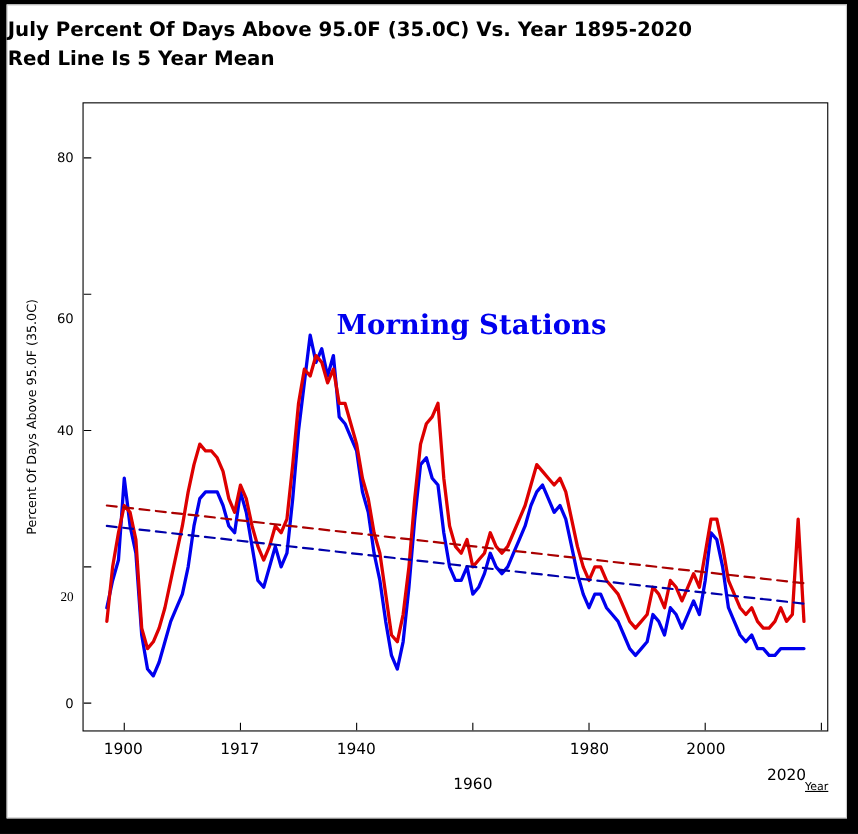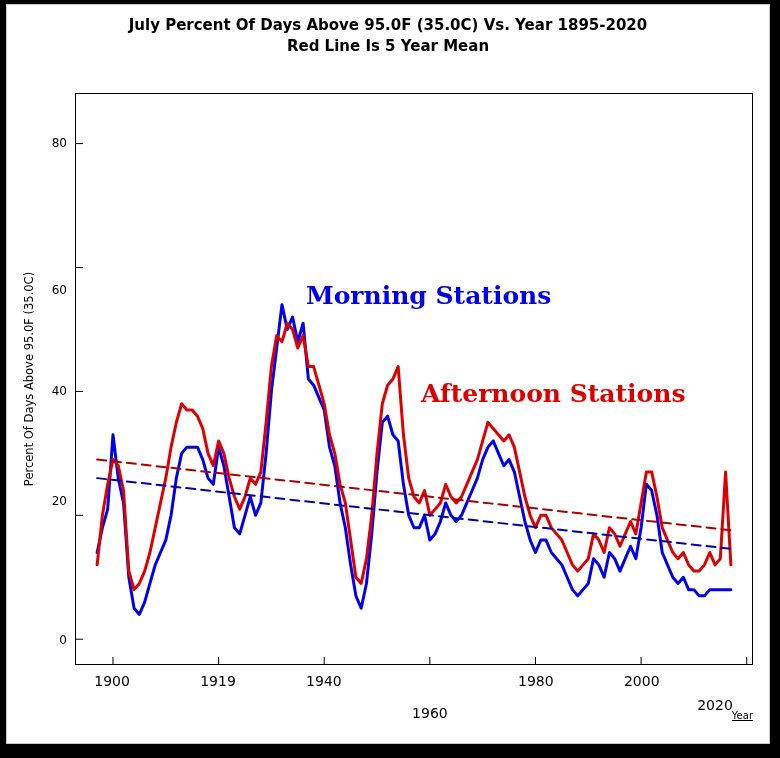--- a/index.html
+++ b/index.html
@@ -21,22 +21,22 @@
     height: 740px;
     background: #ffffff;
     border: 1px solid #cccccc;
     box-sizing: border-box;
   }
   #title-block {
     position: absolute;
     left: 0;
     top: 10px;
     width: 100%;
-    text-align: center;
-    font-size: 15px;
+    text-align: left;
+    font-size: 18px;
     font-weight: bold;
     color: #000;
     line-height: 1.42;
     letter-spacing: 0px;
   }
   #title-block div { white-space: nowrap; }
 
   #plot-frame {
     position: absolute;
     left: 68px;
@@ -145,33 +145,32 @@
         </g>
       <g id="series-group">
           <polyline points="21.19,460.09 26.48,435.22 31.78,416.57 37.08,341.96 42.38,385.48 47.67,410.35 52.97,484.96 58.27,516.04 63.56,522.26 68.86,509.83 74.16,491.17 79.45,472.52 84.75,460.09 90.05,447.65 95.34,422.78 100.64,385.48 105.94,360.61 111.23,354.39 116.53,354.39 121.83,354.39 127.13,366.83 132.42,385.48 137.72,391.70 143.02,354.39 148.31,373.04 153.61,404.13 158.91,435.22 164.20,441.43 169.50,422.78 174.80,404.13 180.09,422.78 185.39,410.35 190.69,360.61 195.98,298.43 201.28,254.91 206.58,211.39 211.88,236.26 217.17,223.83 222.47,248.70 227.77,230.04 233.06,286.00 238.36,292.22 243.66,304.65 248.95,317.09 254.25,354.39 259.55,373.04 264.84,410.35 270.14,435.22 275.44,472.52 280.73,503.61 286.03,516.04 291.33,491.17 296.63,441.43 301.92,379.26 307.22,329.52 312.52,323.30 317.81,341.96 323.11,348.17 328.41,391.70 333.70,422.78 339.00,435.22 344.30,435.22 349.59,422.78 354.89,447.65 360.19,441.43 365.48,429.00 370.78,410.35 376.08,422.78 381.38,429.00 386.67,422.78 391.97,410.35 397.27,397.91 402.56,385.48 407.86,366.83 413.16,354.39 418.45,348.17 423.75,360.61 429.05,373.04 434.34,366.83 439.64,379.26 444.94,404.13 450.23,429.00 455.53,447.65 460.83,460.09 466.13,447.65 471.42,447.65 476.72,460.09 482.02,466.30 487.31,472.52 492.61,484.96 497.91,497.39 503.20,503.61 508.50,497.39 513.80,491.17 519.09,466.30 524.39,472.52 529.69,484.96 534.98,460.09 540.28,466.30 545.58,478.74 550.88,466.30 556.17,453.87 561.47,466.30 566.77,435.22 572.06,391.70 577.36,397.91 582.66,422.78 587.95,460.09 593.25,472.52 598.55,484.96 603.84,491.17 609.14,484.96 614.44,497.39 619.73,497.39 625.03,503.61 630.33,503.61 635.63,497.39 640.92,497.39 646.22,497.39 651.52,497.39 656.81,497.39" fill="none" stroke="#0000ee" stroke-width="3" stroke-linejoin="round" stroke-linecap="round"></polyline>
           <polyline points="21.19,472.52 26.48,422.78 31.78,391.70 37.08,366.83 42.38,373.04 47.67,397.91 52.97,478.74 58.27,497.39 63.56,491.17 68.86,478.74 74.16,460.09 79.45,435.22 84.75,410.35 90.05,385.48 95.34,354.39 100.64,329.52 105.94,310.87 111.23,317.09 116.53,317.09 121.83,323.30 127.13,335.74 132.42,360.61 137.72,373.04 143.02,348.17 148.31,360.61 153.61,385.48 158.91,404.13 164.20,416.57 169.50,404.13 174.80,385.48 180.09,391.70 185.39,379.26 190.69,329.52 195.98,273.57 201.28,242.48 206.58,248.70 211.88,230.04 217.17,236.26 222.47,254.91 227.77,242.48 233.06,273.57 238.36,273.57 243.66,292.22 248.95,310.87 254.25,341.96 259.55,360.61 264.84,391.70 270.14,410.35 275.44,447.65 280.73,484.96 286.03,491.17 291.33,466.30 296.63,422.78 301.92,360.61 307.22,310.87 312.52,292.22 317.81,286.00 323.11,273.57 328.41,341.96 333.70,385.48 339.00,404.13 344.30,410.35 349.59,397.91 354.89,422.78 360.19,416.57 365.48,410.35 370.78,391.70 376.08,404.13 381.38,410.35 386.67,404.13 391.97,391.70 397.27,379.26 402.56,366.83 407.86,348.17 413.16,329.52 418.45,335.74 423.75,341.96 429.05,348.17 434.34,341.96 439.64,354.39 444.94,379.26 450.23,404.13 455.53,422.78 460.83,435.22 466.13,422.78 471.42,422.78 476.72,435.22 482.02,441.43 487.31,447.65 492.61,460.09 497.91,472.52 503.20,478.74 508.50,472.52 513.80,466.30 519.09,441.43 524.39,447.65 529.69,460.09 534.98,435.22 540.28,441.43 545.58,453.87 550.88,441.43 556.17,429.00 561.47,441.43 566.77,410.35 572.06,379.26 577.36,379.26 582.66,404.13 587.95,435.22 593.25,447.65 598.55,460.09 603.84,466.30 609.14,460.09 614.44,472.52 619.73,478.74 625.03,478.74 630.33,472.52 635.63,460.09 640.92,472.52 646.22,466.30 651.52,379.26 656.81,472.52" fill="none" stroke="#dd0000" stroke-width="3" stroke-linejoin="round" stroke-linecap="round"></polyline>
           <polyline points="21.19,385.48 662.11,456.98" fill="none" stroke="#0000aa" stroke-width="2" stroke-linejoin="round" stroke-linecap="round" stroke-dasharray="9,6"></polyline>
           <polyline points="21.19,366.83 662.11,438.33" fill="none" stroke="#aa0000" stroke-width="2" stroke-linejoin="round" stroke-linecap="round" stroke-dasharray="9,6"></polyline>
         </g>
     </svg>
 
     <div class="series-annotation" id="ann-morning">Morning Stations</div>
-    <div class="series-annotation" id="ann-afternoon">Afternoon Stations</div>
   </div>
 
   <div id="tick-labels-y">
       <div class="tick-label-y" style="left: 20px; top: 628.13px;">0</div>
-      <div class="tick-label-y" style="left: 20px; top: 489px;">20</div>
+      <div class="tick-label-y" style="left: 20px; top: 530px; font-family: Liberation Serif, serif;">20</div>
       <div class="tick-label-y" style="left: 20px; top: 379.435px;">40</div>
       <div class="tick-label-y" style="left: 20px; top: 255.087px; margin-top: 23px;">60</div>
       <div class="tick-label-y" style="left: 20px; top: 130.739px;">80</div>
     </div>
   <div id="tick-labels-x">
       <div class="tick-label-x" style="left: 75.0781px; top: 668px;">1900</div>
-      <div class="tick-label-x" style="left: 181.016px; top: 668px;">1919</div>
+      <div class="tick-label-x" style="left: 181.016px; top: 668px;">1917</div>
       <div class="tick-label-x" style="left: 286.953px; top: 668px;">1940</div>
       <div class="tick-label-x" style="left: 392.891px; top: 668px; margin-top: 32px;">1960</div>
       <div class="tick-label-x" style="left: 498.828px; top: 668px;">1980</div>
       <div class="tick-label-x" style="left: 604.766px; top: 668px;">2000</div>
       <div class="tick-label-x" style="left: 678px; top: 668px; margin-top: 24px;">2020</div>
     </div>
 
   <div id="xlabel">Year</div>
 </div>
 

